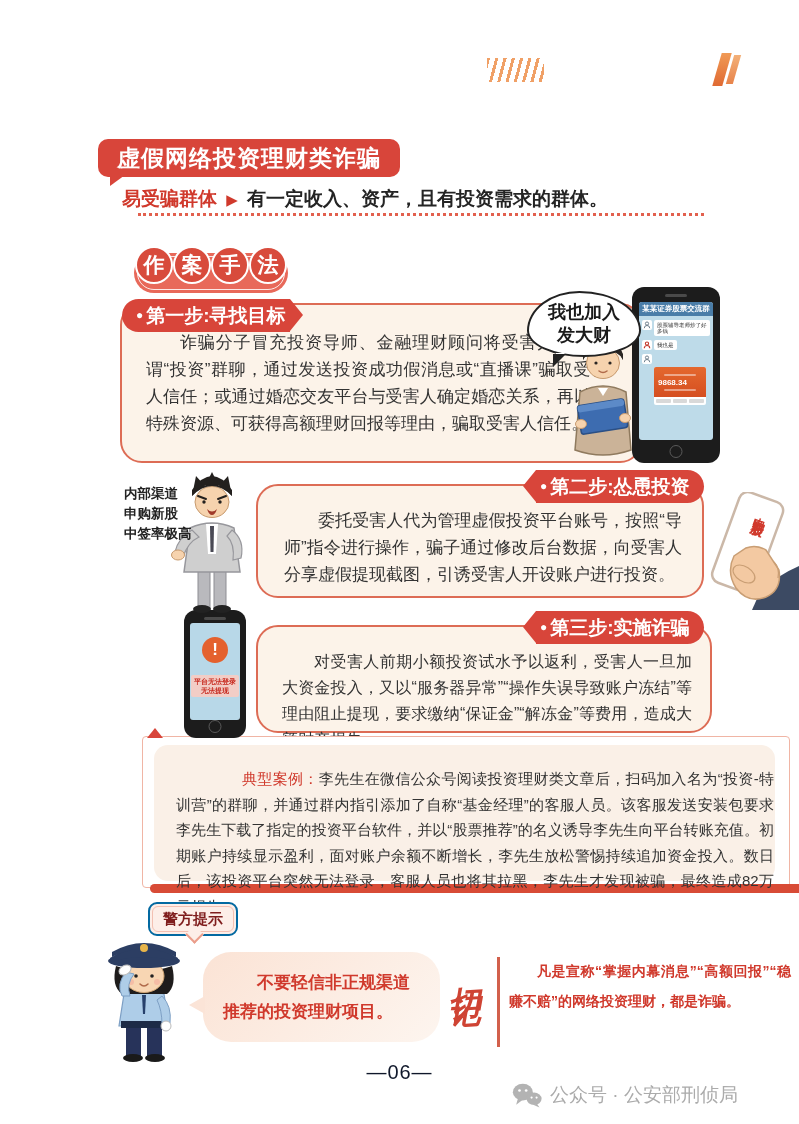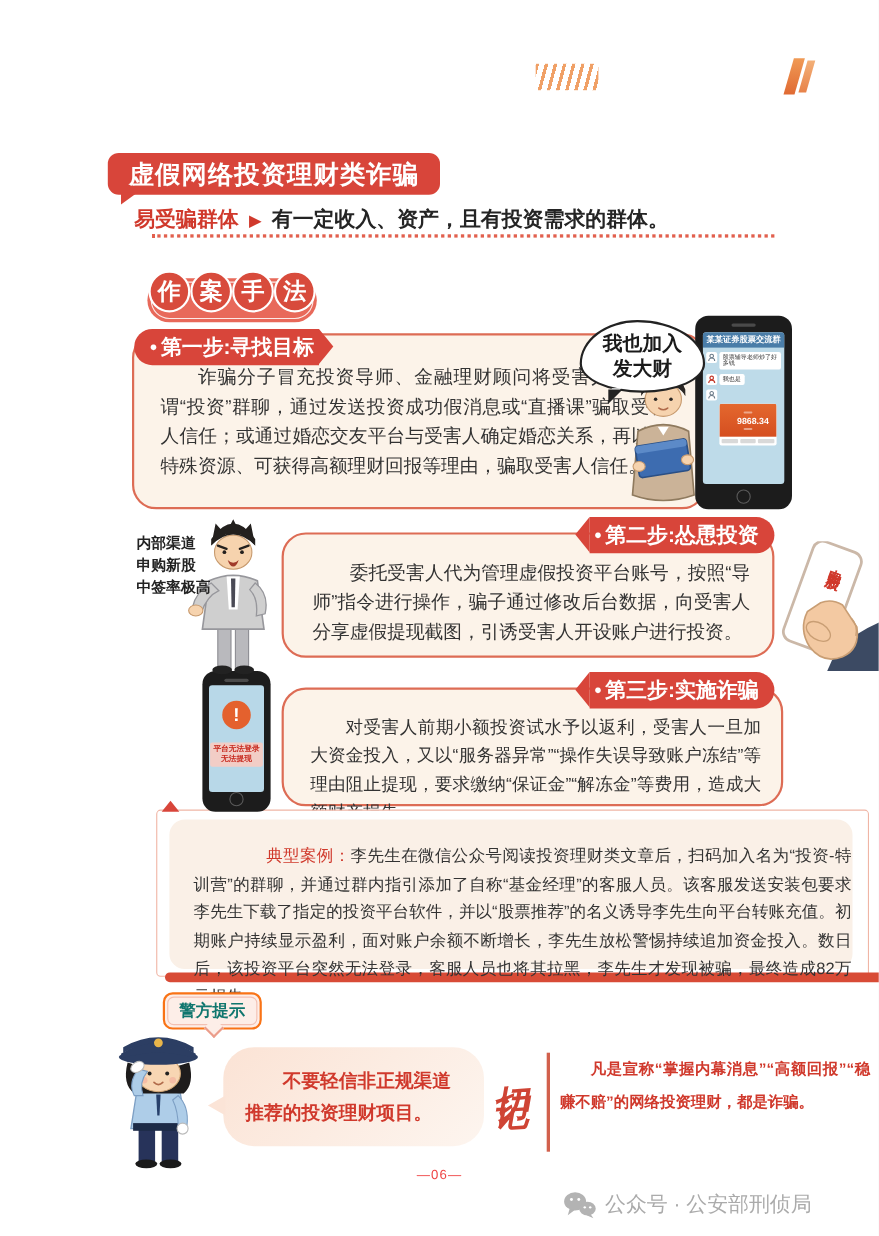--- a/index.html
+++ b/index.html
@@ -68,21 +68,21 @@
   .phone1 .screen { position:absolute; left:7px; top:15px; right:7px; bottom:23px;
     background:#bedbe9; border-radius:3px; overflow:hidden; }
   .p1-header { background:#4a7da8; color:#fff; font-size:7.5px; font-weight:bold; text-align:center;
     line-height:14px; height:14px; }
   .chat-row { display:flex; align-items:flex-start; margin:4px 3px 0 3px; }
   .chat-avatar { width:10px; height:10px; background:#fff; border-radius:2px; flex:0 0 auto;
     display:flex; align-items:center; justify-content:center; margin-right:2px; }
   .chat-avatar svg { width:8px; height:8px; }
   .chat-bubble { background:#fff; border-radius:2px; font-size:5.5px; color:#333; padding:2px 3px; line-height:6px; }
   .stock-card { margin:3px 3px 0 15px; width:52px; background:#fff; border-radius:2px; overflow:hidden; }
-  .stock-orange { background:linear-gradient(180deg,#e4682e,#d54e20); color:#fff; text-align:left; padding:5px 16px 4px; }
+  .stock-orange { background:linear-gradient(180deg,#e4682e,#d54e20); color:#fff; text-align:left; padding:5px 4px 4px; }
   .stock-orange .bar { height:2px; margin:2px 6px; background:rgba(255,255,255,.45); border-radius:1px; }
   .stock-num { font-size:8px; font-weight:bold; line-height:9px; }
   .stock-footer { display:flex; gap:2px; padding:2px; }
   .stock-footer i { flex:1; height:4px; background:#d9d9d9; border-radius:1px; }
   .illu { position:absolute; z-index:5; }
   
   .scammer-note { position:absolute; left:124px; top:484px; font-size:13.5px; font-weight:bold;
     color:#232323; line-height:20px; z-index:6; }
   .phone2-label { position:absolute; left:741px; top:506px; height:84px; writing-mode:vertical-rl;
     color:#d0392c; font-size:13px; font-weight:bold; letter-spacing:2px; transform:rotate(20deg); z-index:7; }
@@ -101,40 +101,40 @@
     border-left:8px solid transparent; border-right:8px solid transparent; border-bottom:10px solid #d8453a; }
   .case-inner { position:absolute; left:154px; top:745px; width:621px; height:136px;
     background:#faf0e7; border-radius:14px; }
   .case-text { position:absolute; left:176px; top:751px; width:598px; font-size:15px;
     line-height:25.5px; color:#333; text-align:justify; text-indent:2em; z-index:2; }
   .case-text .case-label { color:#d0392c; font-weight:normal;margin-left:36px; }
   .case-bar { position:absolute; left:150px; top:884px; width:649px; height:9px;
     background:#d84b36; border-radius:5px 0 0 5px; }
   
   .police-badge { position:absolute; left:148px; top:902px; width:90px; height:34px;
-    background:#fdeee8; border:2px solid #f97316; border-radius:9px; color:#0f766e;
+    background:#fdeee8; border:2px solid #0369a1; border-radius:9px; color:#7f1d1d;
     font-size:15px; font-weight:bold; display:flex; align-items:center; justify-content:center; z-index:3; }
   .police-badge::before { content:""; position:absolute; inset:2px; border:1px solid #f3c0b2; border-radius:6px; }
   .police-badge::after { content:""; position:absolute; left:38px; bottom:-7px; width:11px; height:11px;
     background:#fdeee8; border-right:2px solid #eb9d8b; border-bottom:2px solid #eb9d8b; transform:rotate(45deg); }
   .police-bubble { position:absolute; left:203px; top:952px; width:237px; height:90px;
     background:linear-gradient(135deg,#fbe3d5,#fdf5ef); border-radius:28px; z-index:2; }
   .police-bubble::before { content:""; position:absolute; left:-14px; top:44px; width:0; height:0;
     border-top:9px solid transparent; border-bottom:9px solid transparent; border-right:16px solid #fbe4d7; }
   .police-bubble-text { padding:16px 16px 0 20px; color:#d0392c; font-size:17px; font-weight:bold;
     line-height:29px; text-indent:2em; }
   .remember { position:absolute; left:441px; top:960px; height:92px; writing-mode:vertical-rl;
     font-family:"DejaVu Serif","Liberation Serif",serif; font-style:italic; font-weight:bold;
     font-size:33px; color:#cf4434; letter-spacing:8px; transform:rotate(-4deg); }
   .remember-divider { position:absolute; left:497px; top:957px; width:2.5px; height:90px; background:#d2604c; }
   .police-note { position:absolute; left:509px; top:956px; width:282px; color:#d0392c;
     font-size:14px; font-weight:bold; line-height:30px; text-indent:2em; text-align:justify; }
   
   .page-number { position:absolute; left:0; top:1061px; width:100%; text-align:center;
-    color:#ef4444; font-size:12px; letter-spacing:1px; }
+    color:#0f172a; font-size:20px; letter-spacing:1px; }
   .watermark { position:absolute; left:512px; top:1082px; display:flex; align-items:flex-end; gap:8px;
     color:#ababab; font-size:19px; }
   .watermark svg { width:30px; height:25px; }
 </style>
 </head>
 <body>
 
 <div class="page">
 
   <div class="top-stripes"></div>

